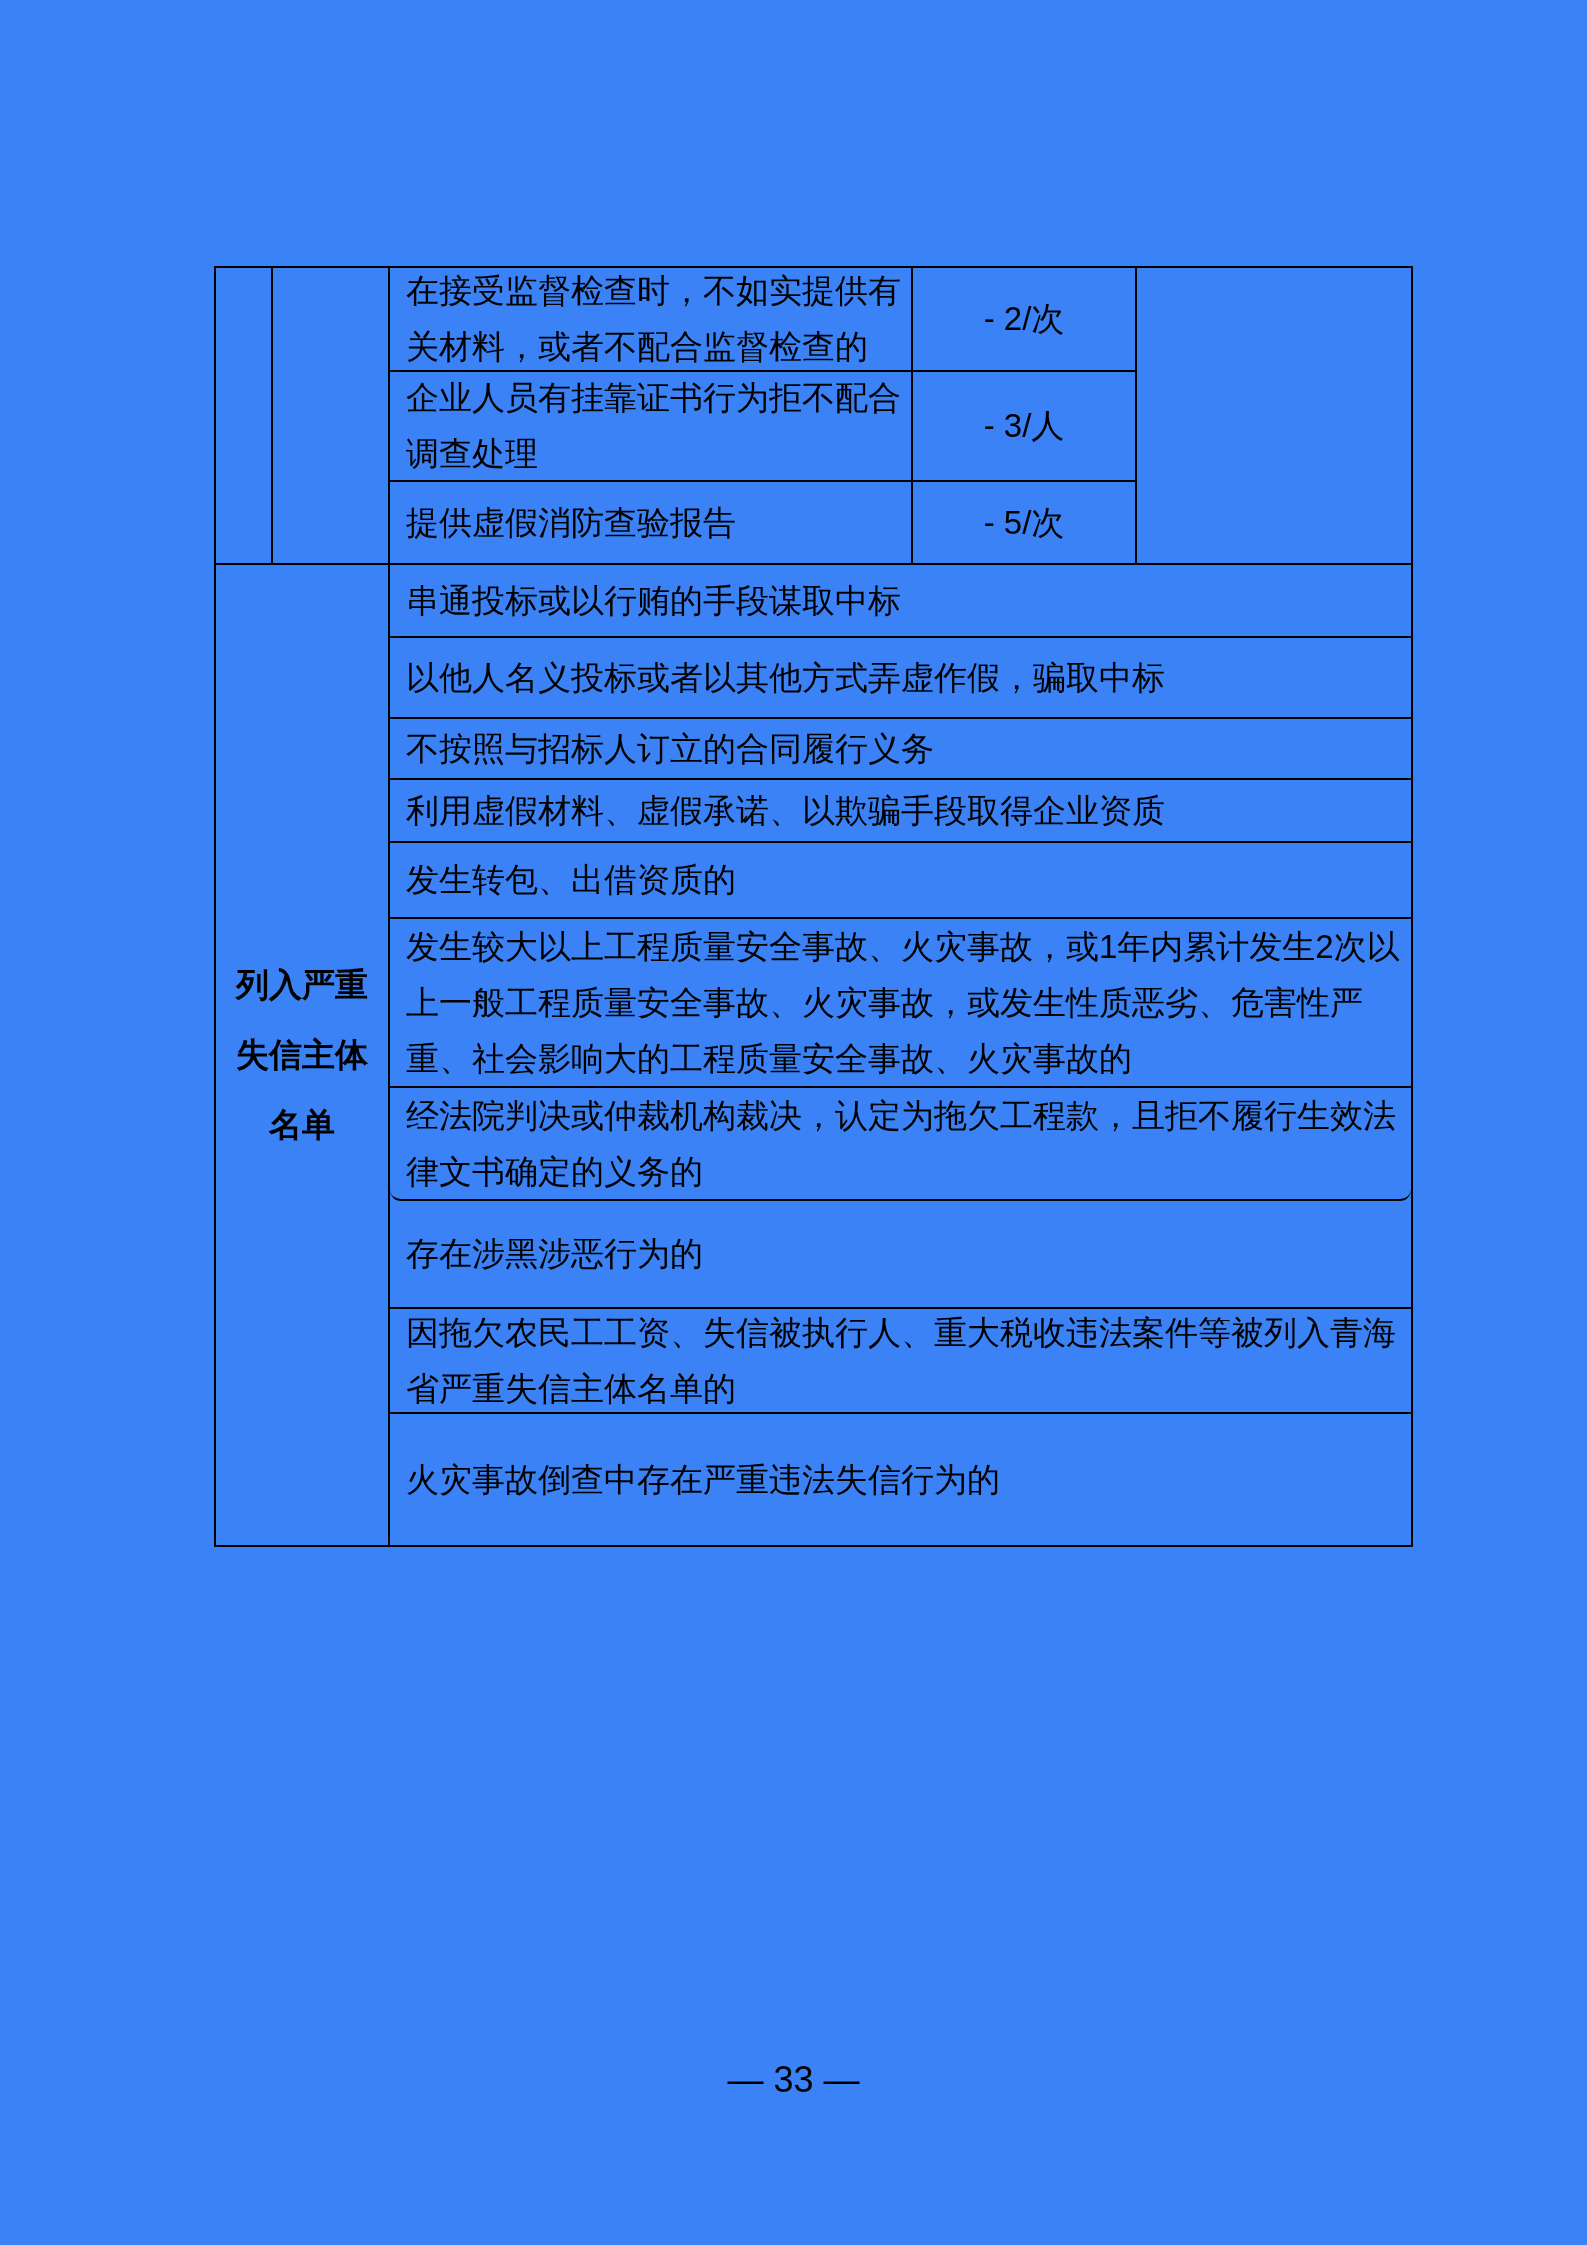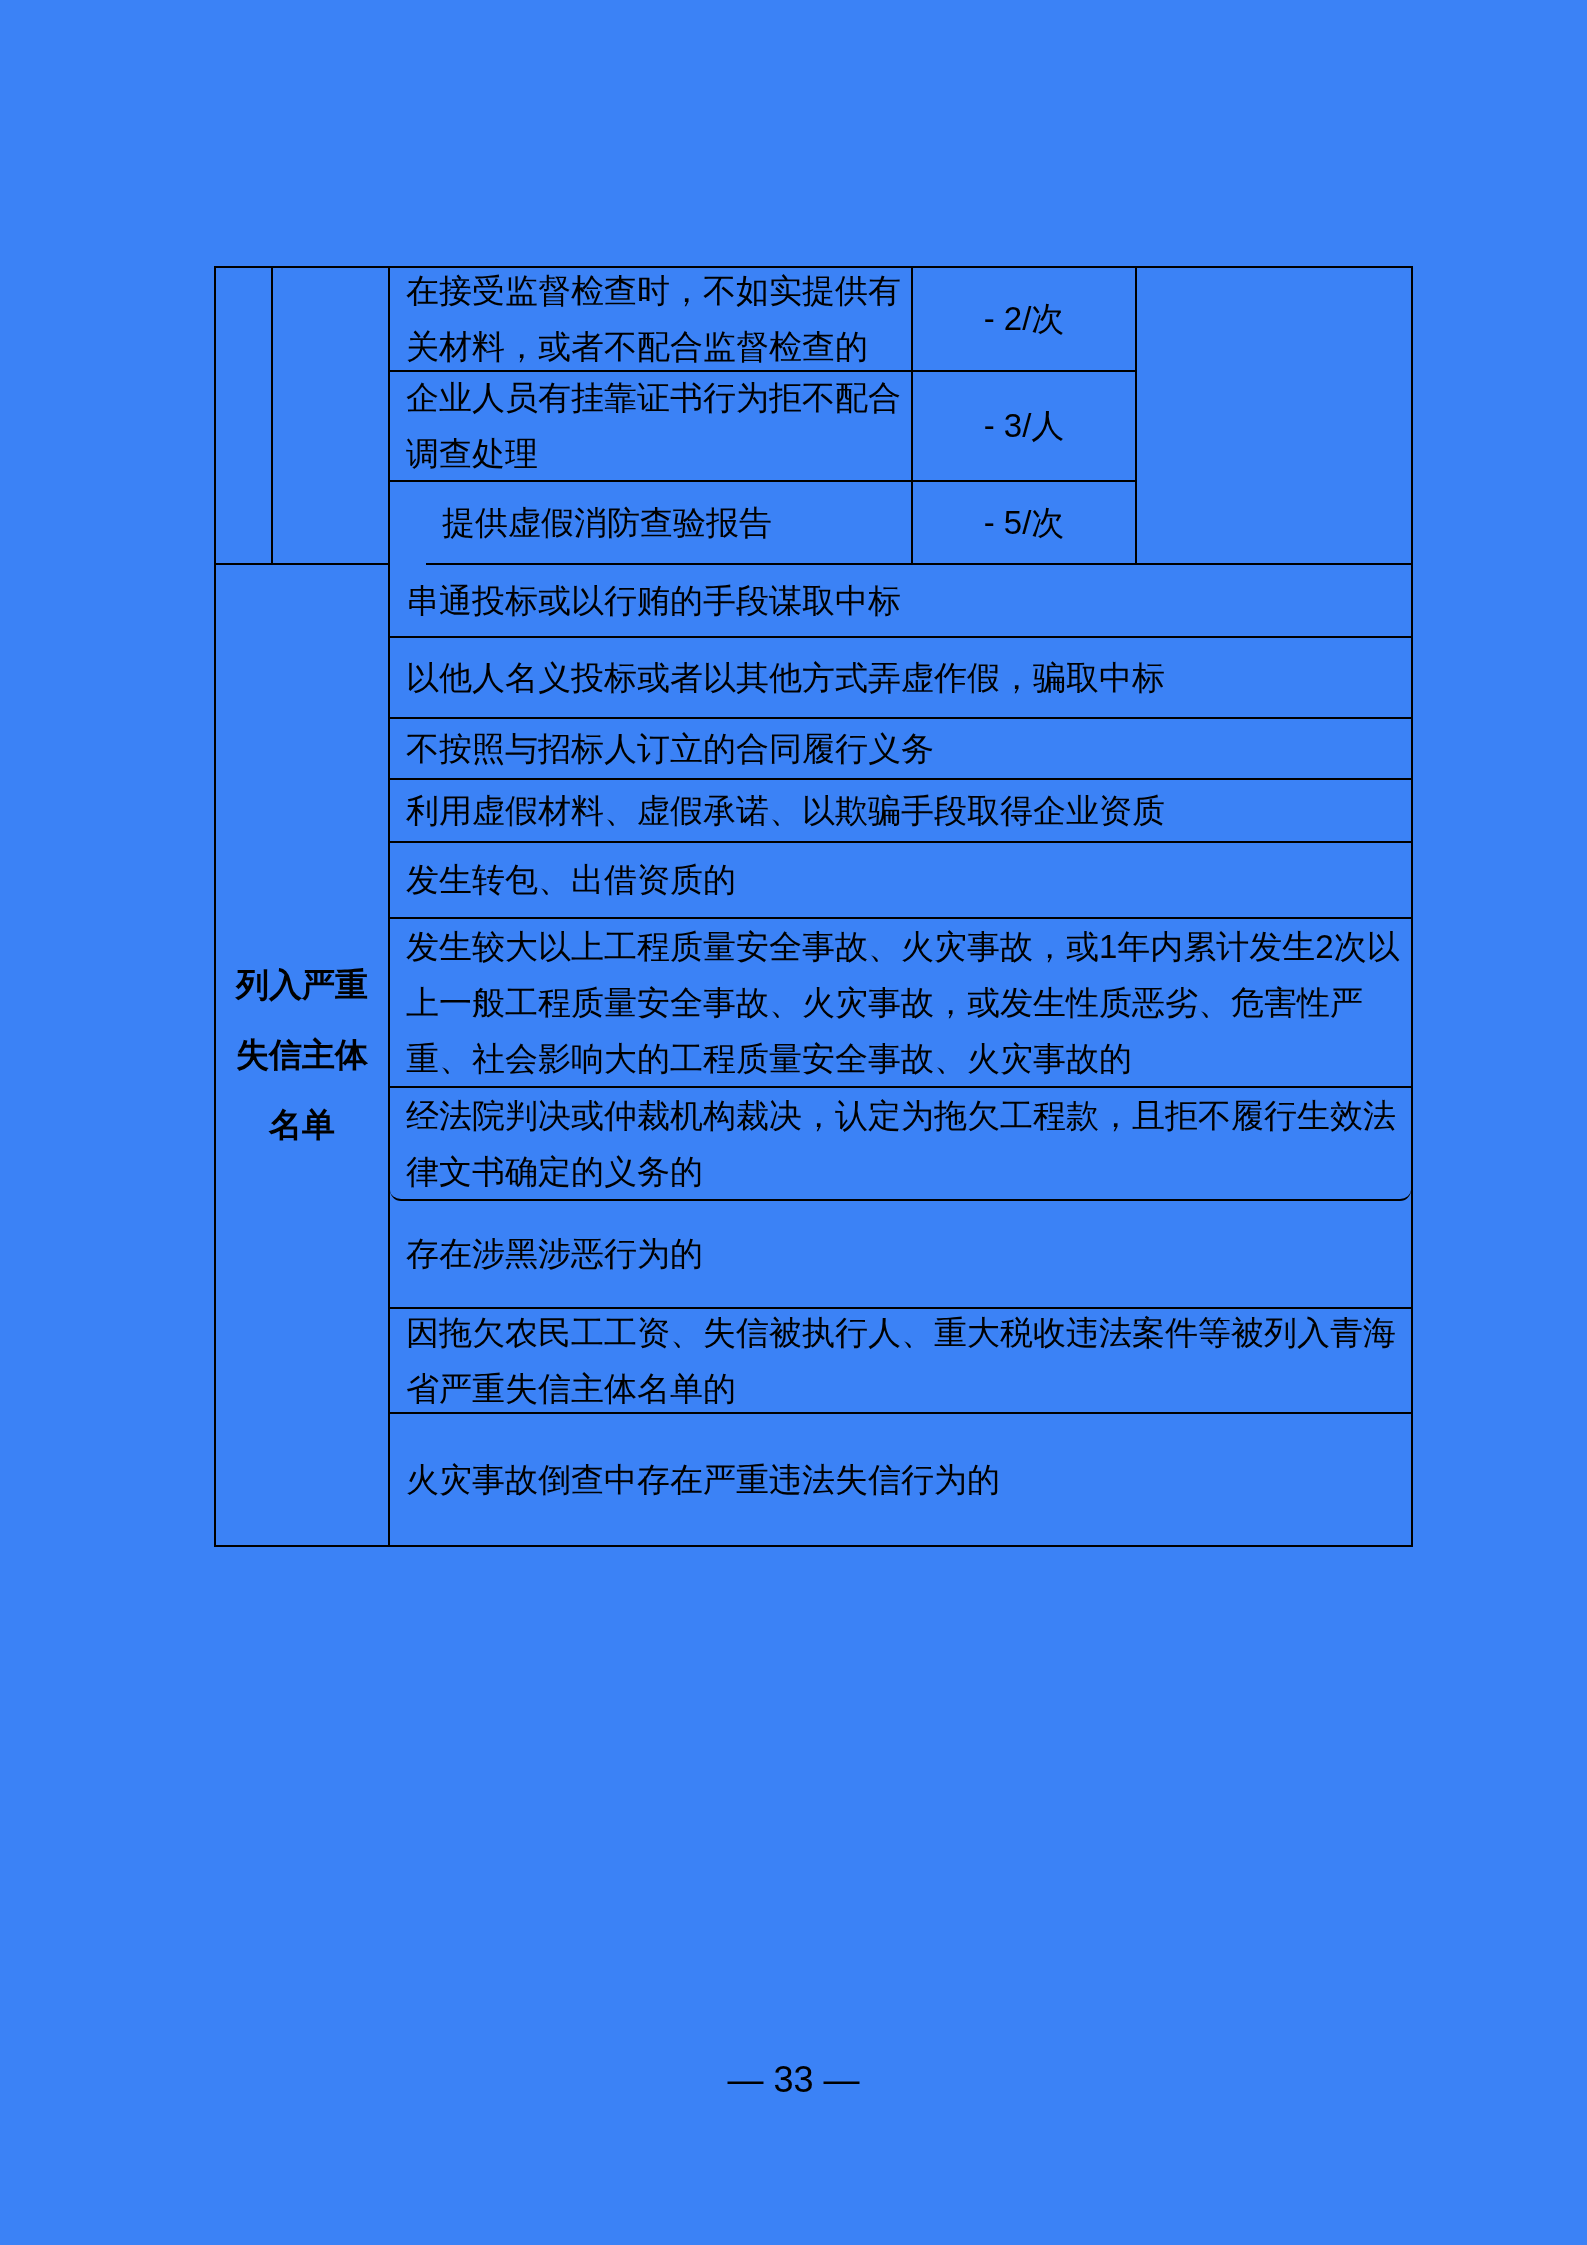--- a/index.html
+++ b/index.html
@@ -36,21 +36,21 @@
   .label-cell {
     font-weight:bold; justify-content:center; text-align:center;
     padding:8px 12px; line-height:70px;
   }
   
   .top-colA   { grid-column:1; grid-row:1 / 4; }
   .top-colB   { grid-column:2; grid-row:1 / 4; }
   .top-right  { grid-column:5; grid-row:1 / 4; }
   .t-r1c3 { grid-column:3; grid-row:1; } .t-r1c4 { grid-column:4; grid-row:1; }
   .t-r2c3 { grid-column:3; grid-row:2; } .t-r2c4 { grid-column:4; grid-row:2; }
-  .t-r3c3 { grid-column:3; grid-row:3;margin-left:36px; } .t-r3c4 { grid-column:4; grid-row:3; }
+  .t-r3c3 { grid-column:3; grid-row:3; } .t-r3c4 { grid-column:4; grid-row:3; }
   .b-label { grid-column:1; grid-row:1 / 11; }
   .b-r1 { grid-column:2; grid-row:1; } .b-r2 { grid-column:2; grid-row:2; }
   .b-r3 { grid-column:2; grid-row:3; } .b-r4 { grid-column:2; grid-row:4; }
   .b-r5 { grid-column:2; grid-row:5; } .b-r6 { grid-column:2; grid-row:6; }
   .b-r7 { grid-column:2; grid-row:7;border-radius:11px; } .b-r8 { grid-column:2; grid-row:8; }
   .b-r9 { grid-column:2; grid-row:9; } .b-r10 { grid-column:2; grid-row:10; }
   .page-number {
     position:absolute; top:2062px; left:0; width:100%;
     text-align:center; font-size:36px; line-height:36px;
   }

